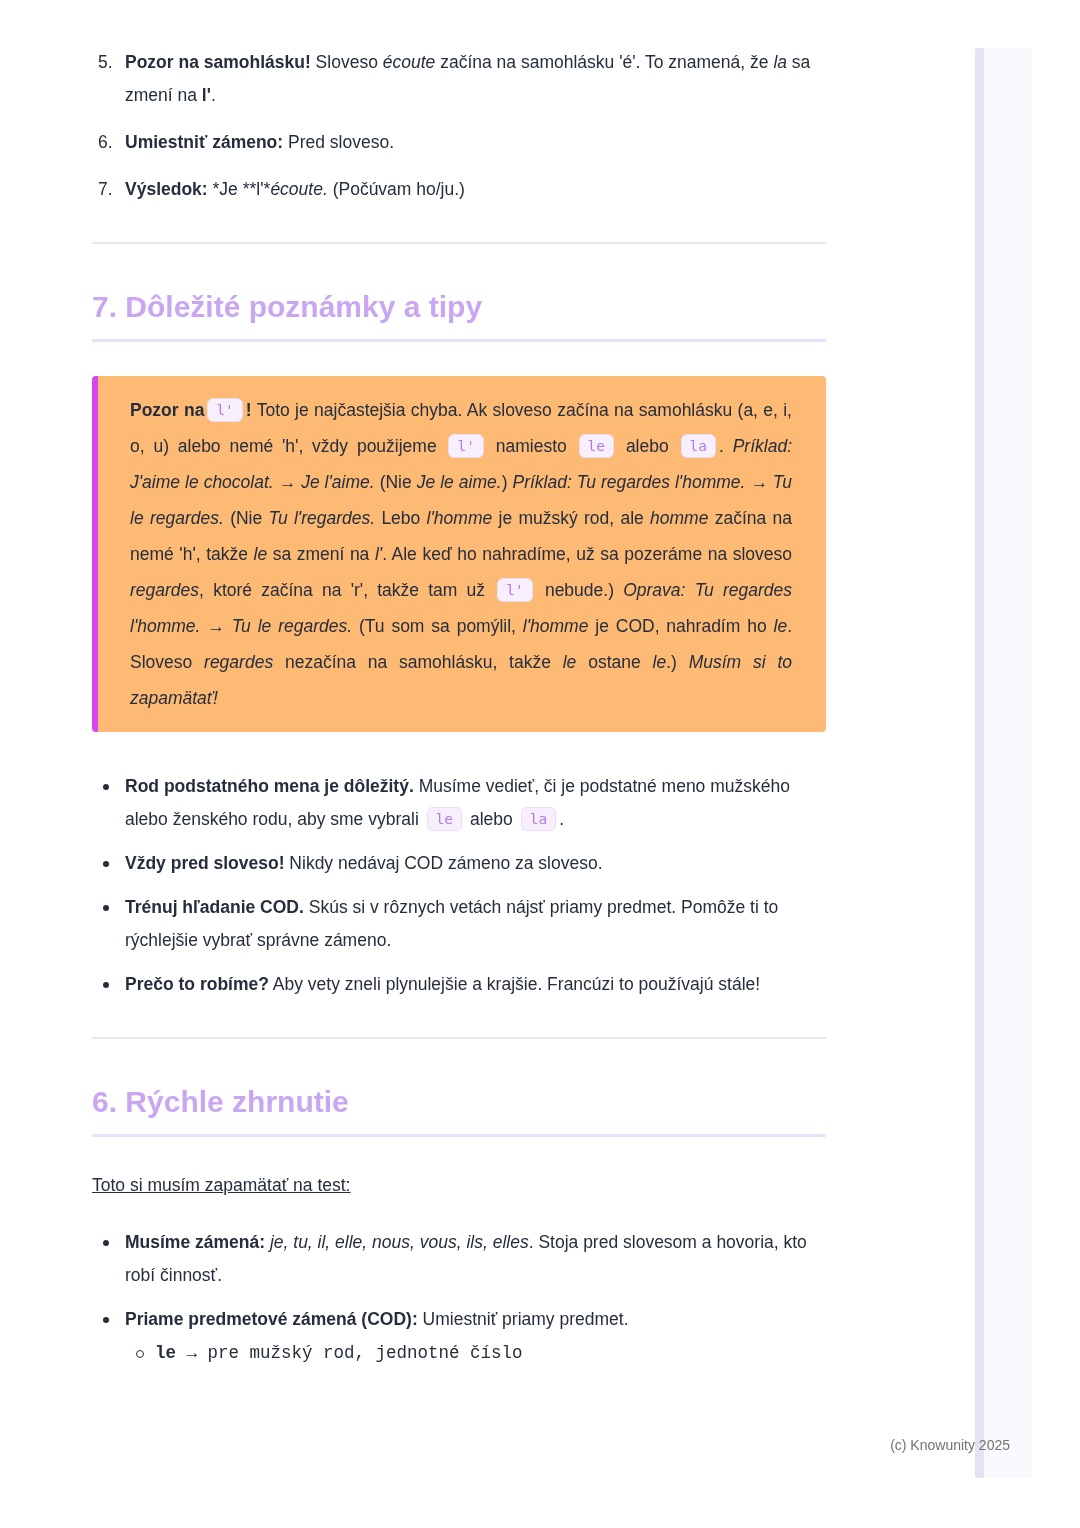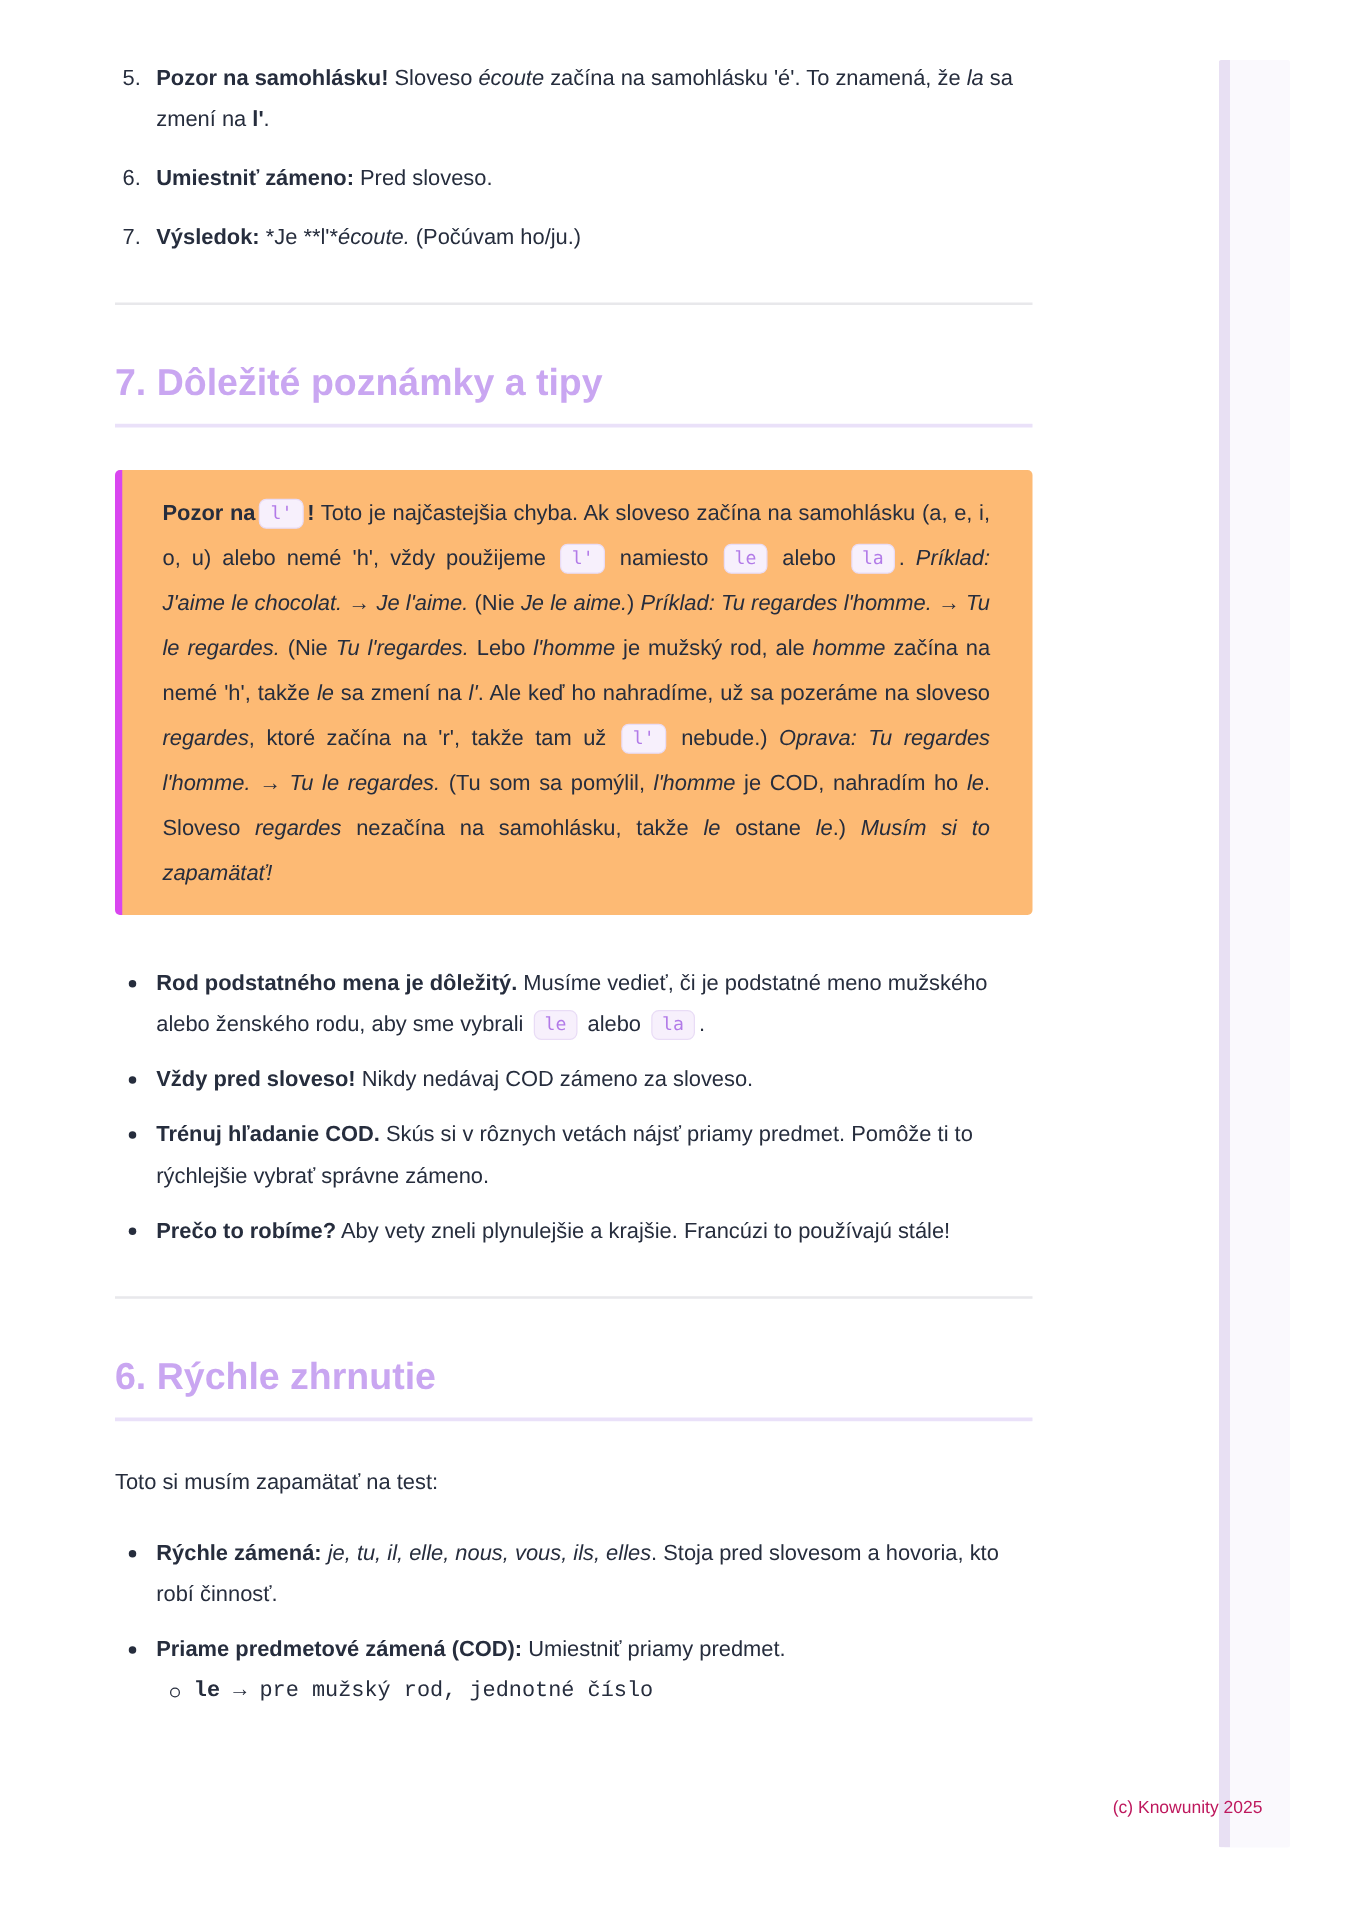--- a/index.html
+++ b/index.html
@@ -60,21 +60,21 @@
   .tips { margin-top: 38px; }
   .summary { margin-top: 24px; }
   .sub { list-style: none; margin-top: 1px; }
   .sub > li { position: relative; padding-left: 30px; font-size: 17.5px; line-height: 33px; font-family: Liberation Mono, monospace; }
   .sub > li::before {
     content: ""; position: absolute; left: 11px; top: 13px;
     width: 6px; height: 6px; border-radius: 50%;
     border: 1.5px solid #262d3d; background: transparent;
   }
 
-  .intro { margin-top: 32px; font-size: 17.5px; line-height: 33px; }
+  .intro { margin-top: 32px; font-size: 17.5px; line-height: 33px; text-decoration: underline; }
 
   
   .b { font-weight: 700; }
   .i { font-style: italic; }
   .chip {
     display: inline-block;
     font-family: "DejaVu Sans Mono", "Liberation Mono", monospace;
     font-size: 14.5px; line-height: 20px;
     color: #b27ae8;
     background: #f7f0fc;
@@ -82,21 +82,21 @@
     border-radius: 6px;
     padding: 1px 8px;
     margin: 0 3px;
     vertical-align: baseline;
     position: relative; top: -1px;
     white-space: nowrap;
   }
 
   .footer {
     position: absolute; top: 1437px; right: 70px;
-    font-size: 14px; color: #be185d;
+    font-size: 14px; color: #737373;
   }
 </style>
 </head>
 <body>
 
 <div class="scrollbar"></div>
 
 <main class="content">
 
   <section class="steps">
@@ -129,21 +129,21 @@
     <li><span class="b">Prečo to robíme?</span><span> Aby vety zneli plynulejšie a krajšie. Francúzi to používajú stále!</span></li>
   </ul>
 
   <hr class="divider">
 
   <h2 class="h2">6. Rýchle zhrnutie</h2>
 
   <p class="intro">Toto si musím zapamätať na test:</p>
 
   <ul class="bullets summary">
-    <li><span class="b">Rýchle zámená:</span><span> </span><span class="i">je, tu, il, elle, nous, vous, ils, elles</span><span>. Stoja pred slovesom a hovoria, kto robí činnosť.</span></li>
+    <li><span class="b">Musíme zámená:</span><span> </span><span class="i">je, tu, il, elle, nous, vous, ils, elles</span><span>. Stoja pred slovesom a hovoria, kto robí činnosť.</span></li>
     <li>
       <p><span class="b">Priame predmetové zámená (COD):</span><span> Umiestniť priamy predmet.</span></p>
       <ul class="sub">
         <li><span class="b">le</span><span> → pre mužský rod, jednotné číslo</span></li>
       </ul>
     </li>
   </ul>
 
 </main>
 

